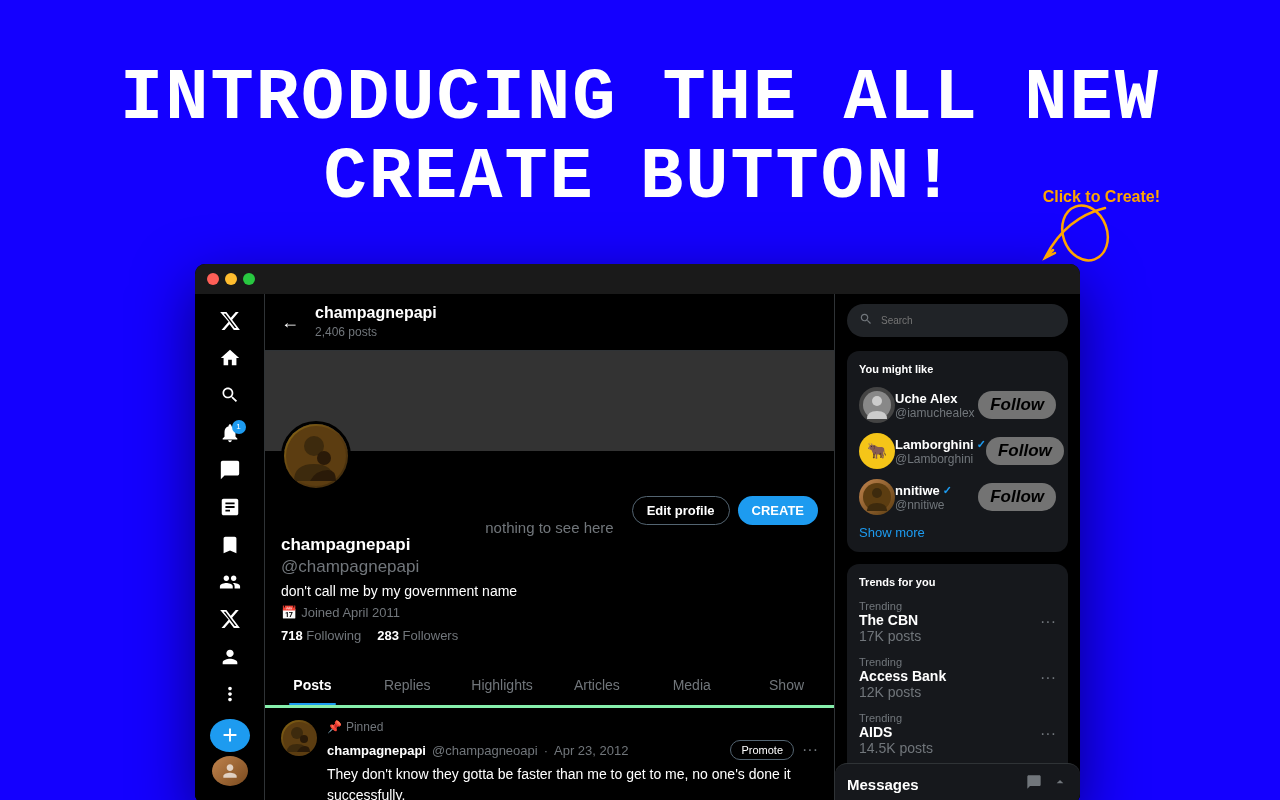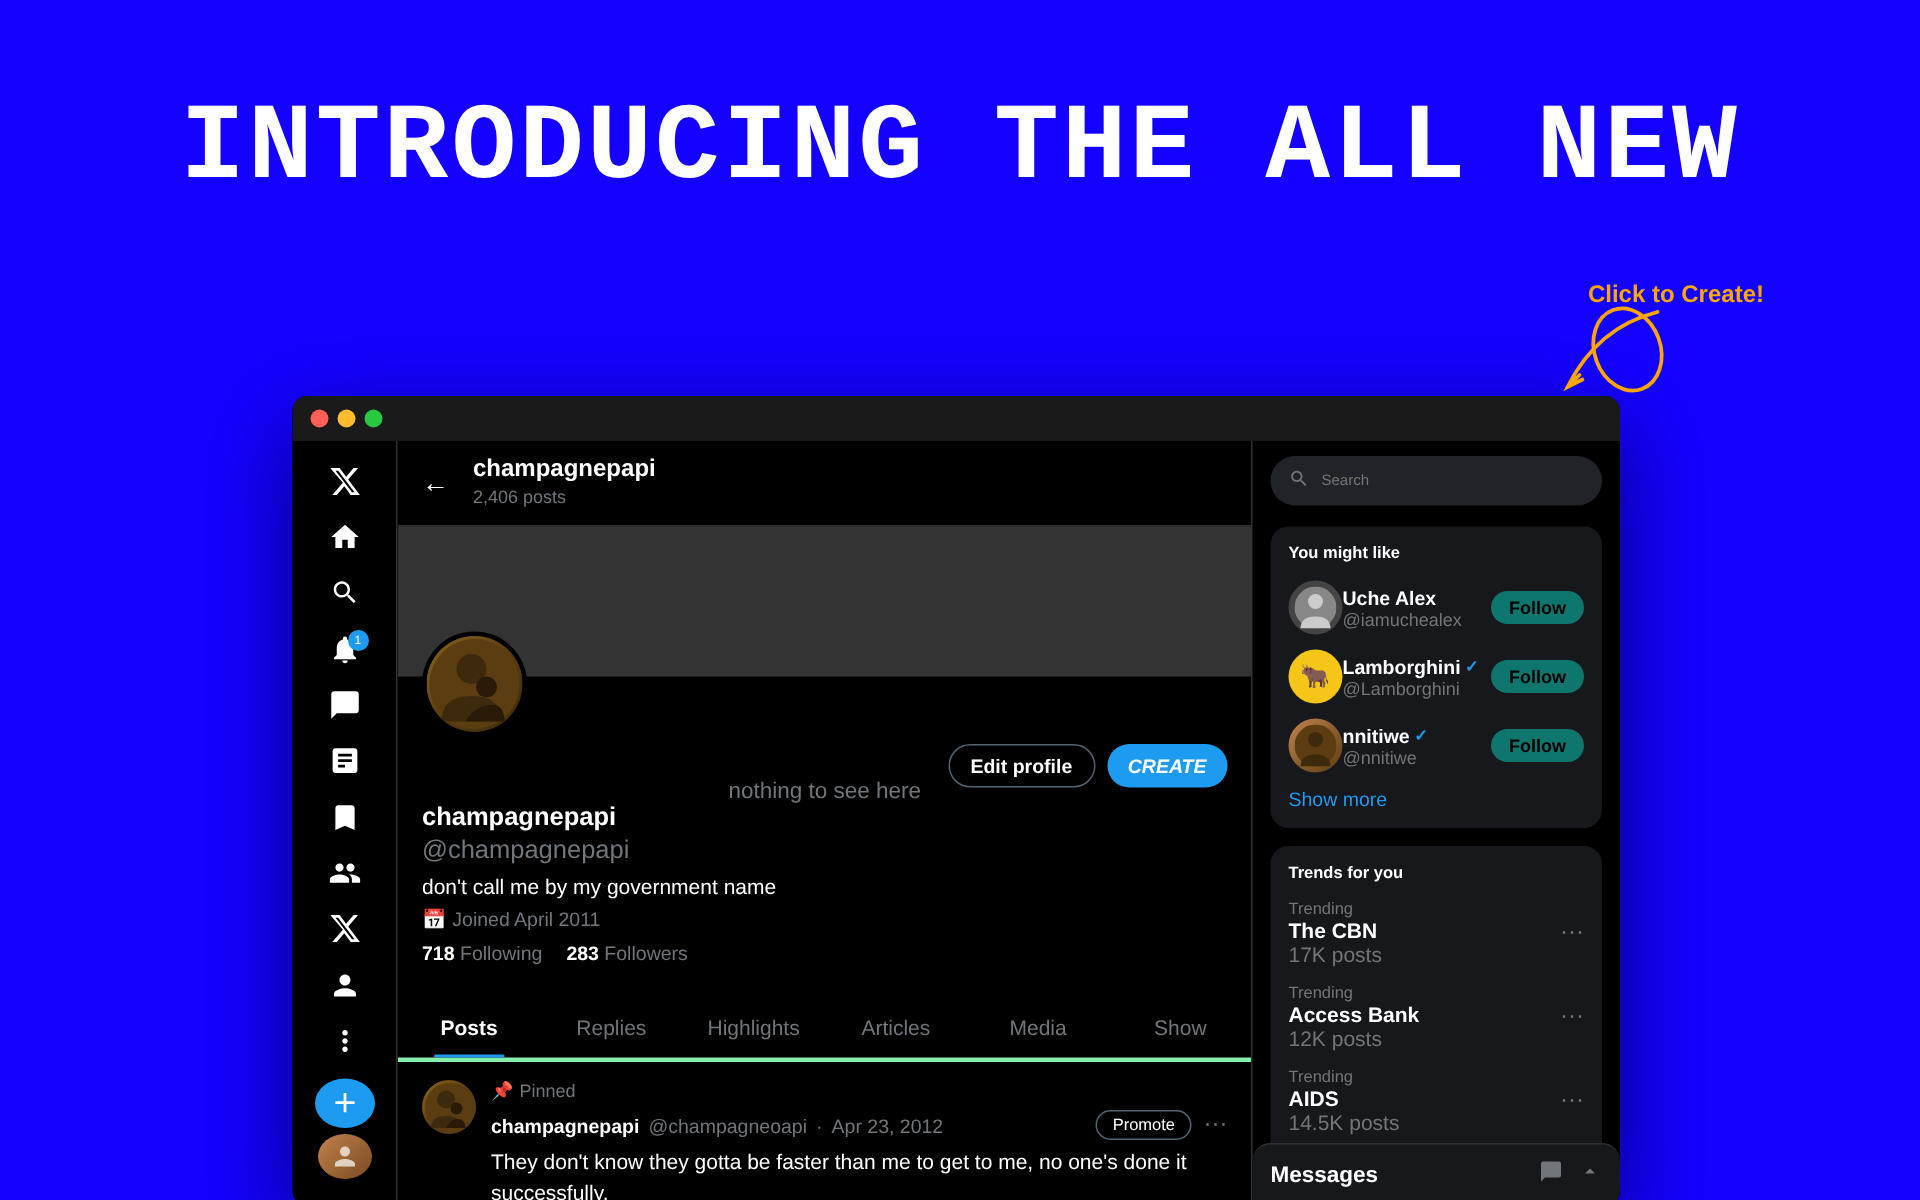--- a/index.html
+++ b/index.html
@@ -26,21 +26,21 @@
       line-height: 1.1;
       text-transform: uppercase;
       letter-spacing: 2px;
       z-index: 10;
     }
 
     
     .click-annotation {
       position: absolute;
       top: 188px;
-      right: 104px;
+      right: 120px;
       color: #FFA500;
       font-size: 16px;
       font-weight: bold;
       z-index: 100;
       font-family: Arial, sans-serif;
     }
 
     
     .browser {
       position: absolute;
@@ -215,21 +215,20 @@
     }
     .btn-create {
       background: #1d9bf0;
       color: white;
       border: none;
       padding: 6px 14px;
       border-radius: 20px;
       cursor: pointer;
       font-size: 13px;
       font-weight: bold;
-      font-style: italic;
     }
 
     .nothing-text {
       text-align: center;
       color: #71767b;
       font-size: 15px;
       padding: 20px 0 10px;
     }
 
     .profile-name {
@@ -405,28 +404,29 @@
     .sugg-info { flex: 1; }
     .sugg-name {
       font-size: 13px;
       font-weight: bold;
       display: flex;
       align-items: center;
       gap: 3px;
     }
     .sugg-handle { font-size: 12px; color: #71767b; }
     .follow-btn {
-      background: #0f766e;
+      background: #737373;
       color: black;
       border: none;
       border-radius: 20px;
       padding: 4px 12px;
-      font-size: 12px;
+      font-size: 17px;
       font-weight: bold;
       cursor: pointer;
+      font-style: italic;
     }
     .verified { color: #1d9bf0; font-size: 11px; }
     .show-more {
       color: #1d9bf0;
       font-size: 13px;
       cursor: pointer;
       display: block;
       margin-top: 4px;
     }
 
@@ -494,20 +494,21 @@
       align-items: center;
       justify-content: center;
       font-size: 16px;
     }
   </style>
 </head>
 <body>
 
 <div class="headline">
   <div>INTRODUCING THE ALL NEW</div>
+  <div>CREATE BUTTON!</div>
 </div>
 
 <div class="click-annotation">
   <span>Click to Create!</span>
 </div>
 
 <svg class="arrow-svg" width="120" height="80">
   <path d="M100,10 Q60,20 40,60 L50,55 M40,60 L48,52" stroke="#FFA500" stroke-width="2.5" fill="none" stroke-linecap="round"></path>
 
   <ellipse cx="80" cy="35" rx="22" ry="28" stroke="#FFA500" stroke-width="2.5" fill="none" transform="rotate(-20,80,35)"></ellipse>

